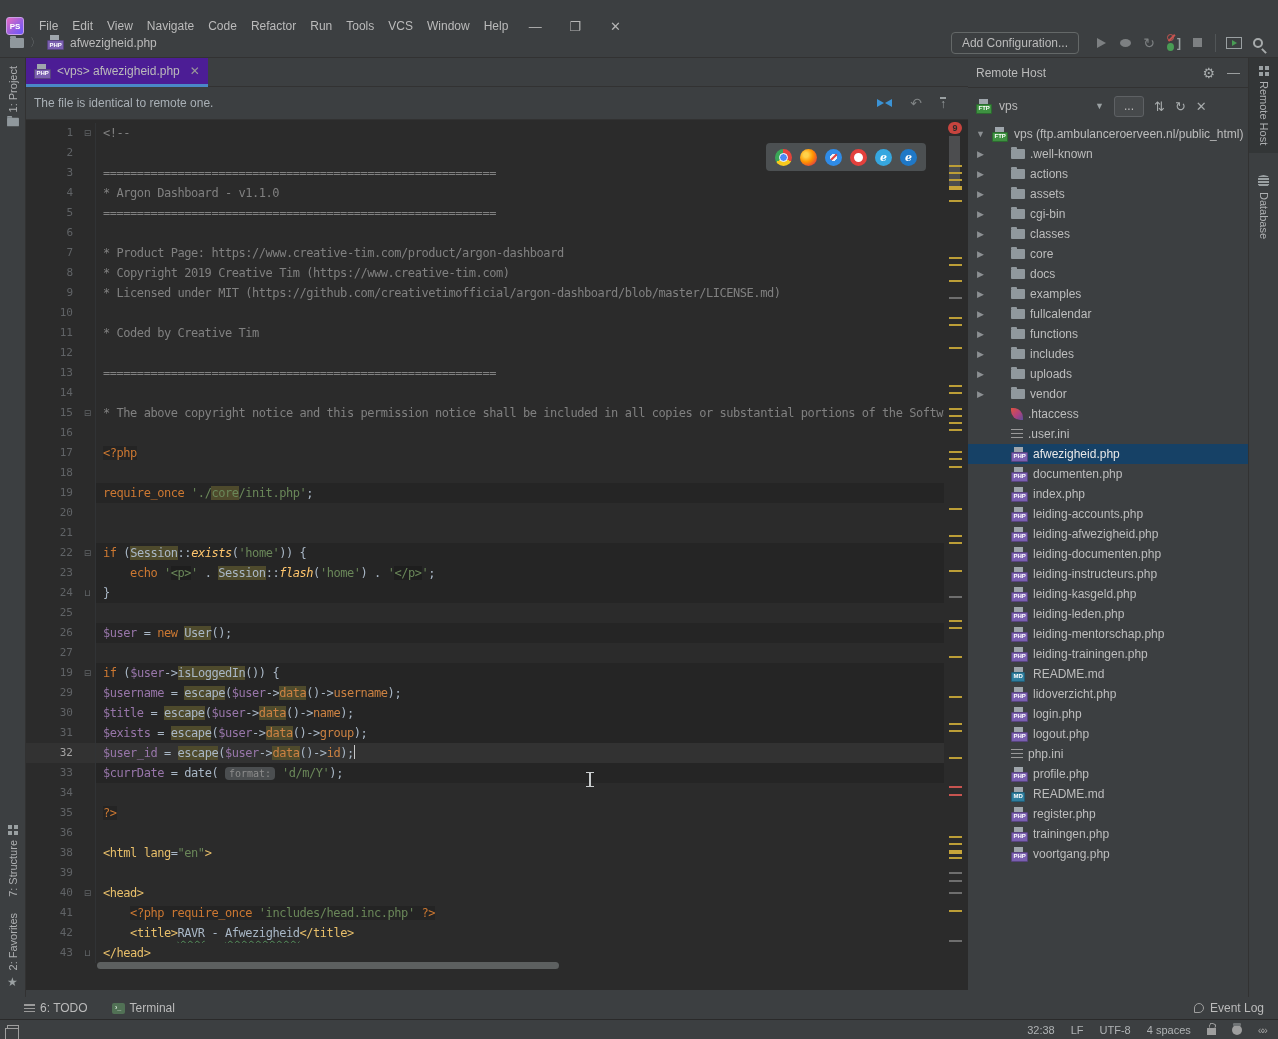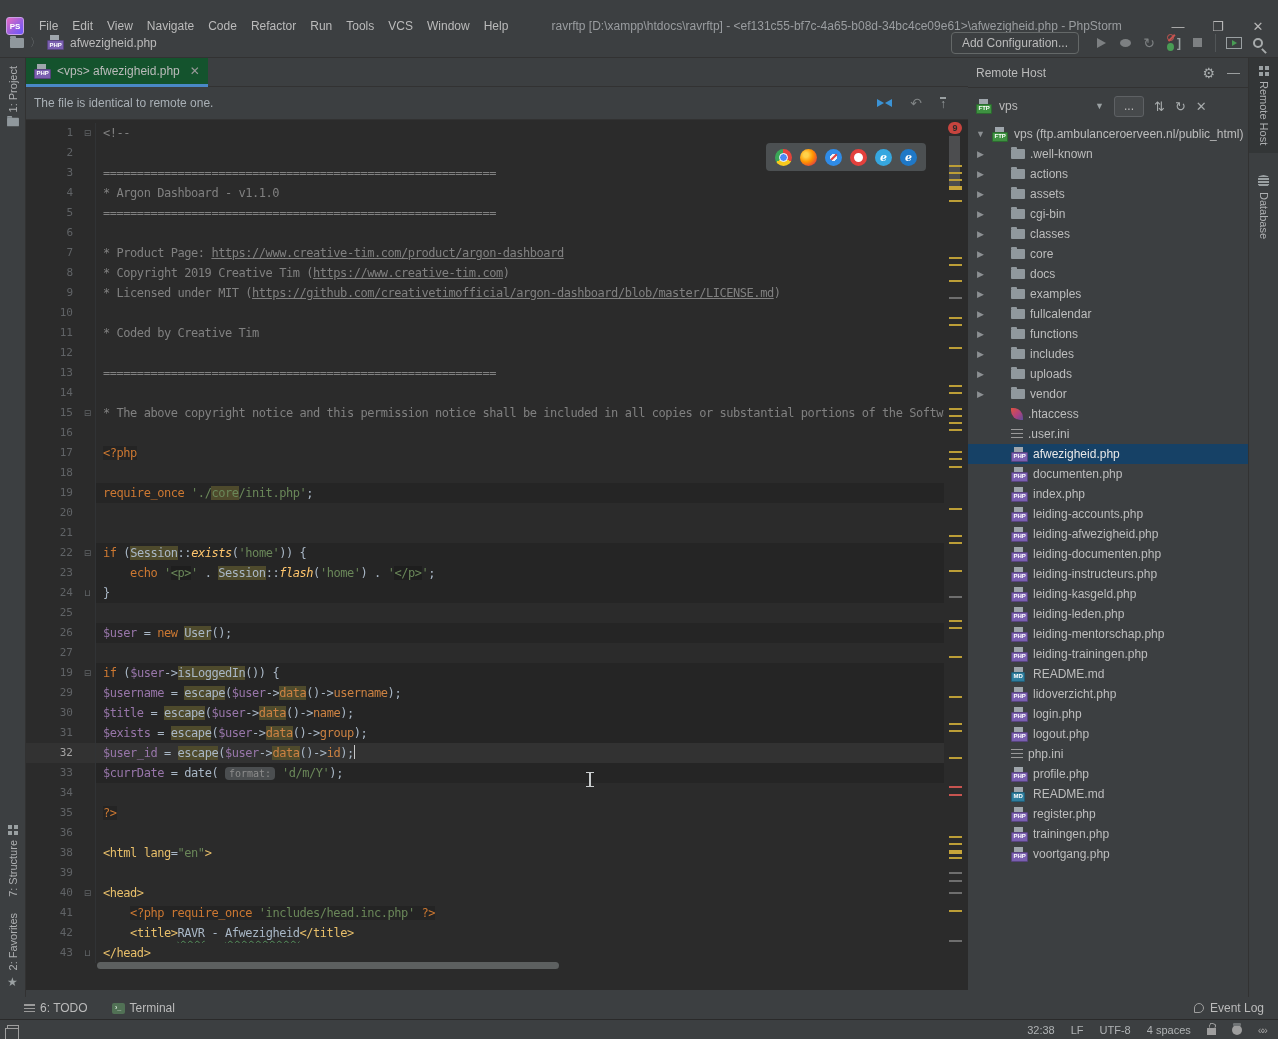--- a/index.html
+++ b/index.html
@@ -63,21 +63,21 @@
          -webkit-mask:repeating-linear-gradient(#000 0 2px,transparent 2px 3px)}
   .grid-ic{width:10px;height:10px;background:
      linear-gradient(#9aa0a2,#9aa0a2) 0 0/4px 4px no-repeat,
      linear-gradient(#9aa0a2,#9aa0a2) 6px 0/4px 4px no-repeat,
      linear-gradient(#9aa0a2,#9aa0a2) 0 6px/4px 4px no-repeat,
      linear-gradient(#9aa0a2,#9aa0a2) 6px 6px/4px 4px no-repeat}
 
   
   #editorcol{left:26px;top:58px;width:942px;height:932px;background:#2b2b2b;border-right:1px solid #323232}
   #tabbar{left:0;top:0;width:942px;height:29px;background:#3c3f41;border-bottom:1px solid #323232}
-  .tab{display:inline-flex;align-items:center;gap:6px;height:29px;padding:0 8px;background:#14532d;
+  .tab{display:inline-flex;align-items:center;gap:6px;height:29px;padding:0 8px;background:#4c1d95;
        border-bottom:3px solid #4a88c7;color:#bbb}
   .tab .close{color:#9a9a9a;margin-left:4px;font-size:12px}
   #notifbar{left:0;top:29px;width:942px;height:33px;background:#3c3f41;border-bottom:1px solid #323232;
             display:flex;align-items:center;padding-left:8px;color:#a9b0b6}
   .notif-icons{margin-left:auto;display:flex;align-items:center;gap:18px;padding-right:22px}
   .sync-blue{display:flex;align-items:center}
   .sync-blue i{width:0;height:0;border-top:4px solid transparent;border-bottom:4px solid transparent}
   .sync-blue .l{border-left:7px solid #3b93d5;margin-right:1px}
   .sync-blue .r{border-right:7px solid #3b93d5}
   .undo{color:#7f8384;font-size:14px}
@@ -87,21 +87,21 @@
   #lines{position:absolute;left:0;top:0;width:919px;padding-top:3px}
   .row{display:flex;height:20px}
   .gut{width:69px;display:flex;flex:none}
   .ln{flex:1;text-align:right;padding-right:7px;color:#606366;font:11px/20px "DejaVu Sans Mono",monospace}
   .fold{width:15px;color:#606366;font-size:9px;line-height:20px;text-align:center;font-family:"DejaVu Sans",sans-serif}
   .codecell{flex:1;overflow:hidden;border-left:1px solid #313335;padding-left:7px;
             font:12px/20px "DejaVu Sans Mono",monospace;letter-spacing:-0.45px;white-space:pre;color:#a9b7c6}
   .row.rp .codecell{background:#252525}
   .row.rc .codecell,.row.rc .gut{background:#323232}
   .row.rc .ln{color:#a4a3a3}
-  .c{color:#808080}.u{color:#808080;text-decoration:underline}
+  .c{color:#808080}.u{color:#808080;}
   .k{color:#cc7832}.s{color:#6a8759}.v{color:#9876aa}.d{color:#a9b7c6}
   .m{color:#ffc66d;font-style:italic}.p{color:#cc8242}.t{color:#e8bf6a}
   .h{background:#4e4a2c}.b{background:#242424}.i{background:#1e1e1e}
   .e{text-decoration:underline;text-decoration-style:wavy;text-decoration-color:#55915c;text-underline-offset:3px;text-decoration-thickness:1px}
   .g{background:#4b4e50;color:#8c8c8c;border-radius:4px;padding:1px 4px;font-size:10px;letter-spacing:0}
   .caret{display:inline-block;width:1.5px;height:14px;background:#c8c8c8;vertical-align:-2px}
 
   #browsers{position:absolute;right:42px;top:23px;height:28px;background:#4c5052;border-radius:4px;
             display:flex;align-items:center;gap:8px;padding:0 9px}
   .bicon{width:17px;height:17px;border-radius:50%;display:flex;align-items:center;justify-content:center;
@@ -175,21 +175,20 @@
         <span class="menu-item">View</span>
         <span class="menu-item">Navigate</span>
         <span class="menu-item">Code</span>
         <span class="menu-item">Refactor</span>
         <span class="menu-item">Run</span>
         <span class="menu-item">Tools</span>
         <span class="menu-item">VCS</span>
         <span class="menu-item">Window</span>
         <span class="menu-item">Help</span>
       </div>
-    <div id="wintitle">ravrftp [D:\xampp\htdocs\ravrftp] - &lt;ef131c55-bf7c-4a65-b08d-34bc4ce09e61&gt;\afwezigheid.php - PhpStorm</div>
     <div class="winbtn">—</div>
     <div class="winbtn">❐</div>
     <div class="winbtn">✕</div>
   </div>
 
   <div id="toolbar" class="abs">
     <span class="ic-folder" style="margin-left:10px"></span>
     <span class="crumb-chev">〉</span>
     <span class="ic-file">
         <span class="tag tag-php">PHP</span>

